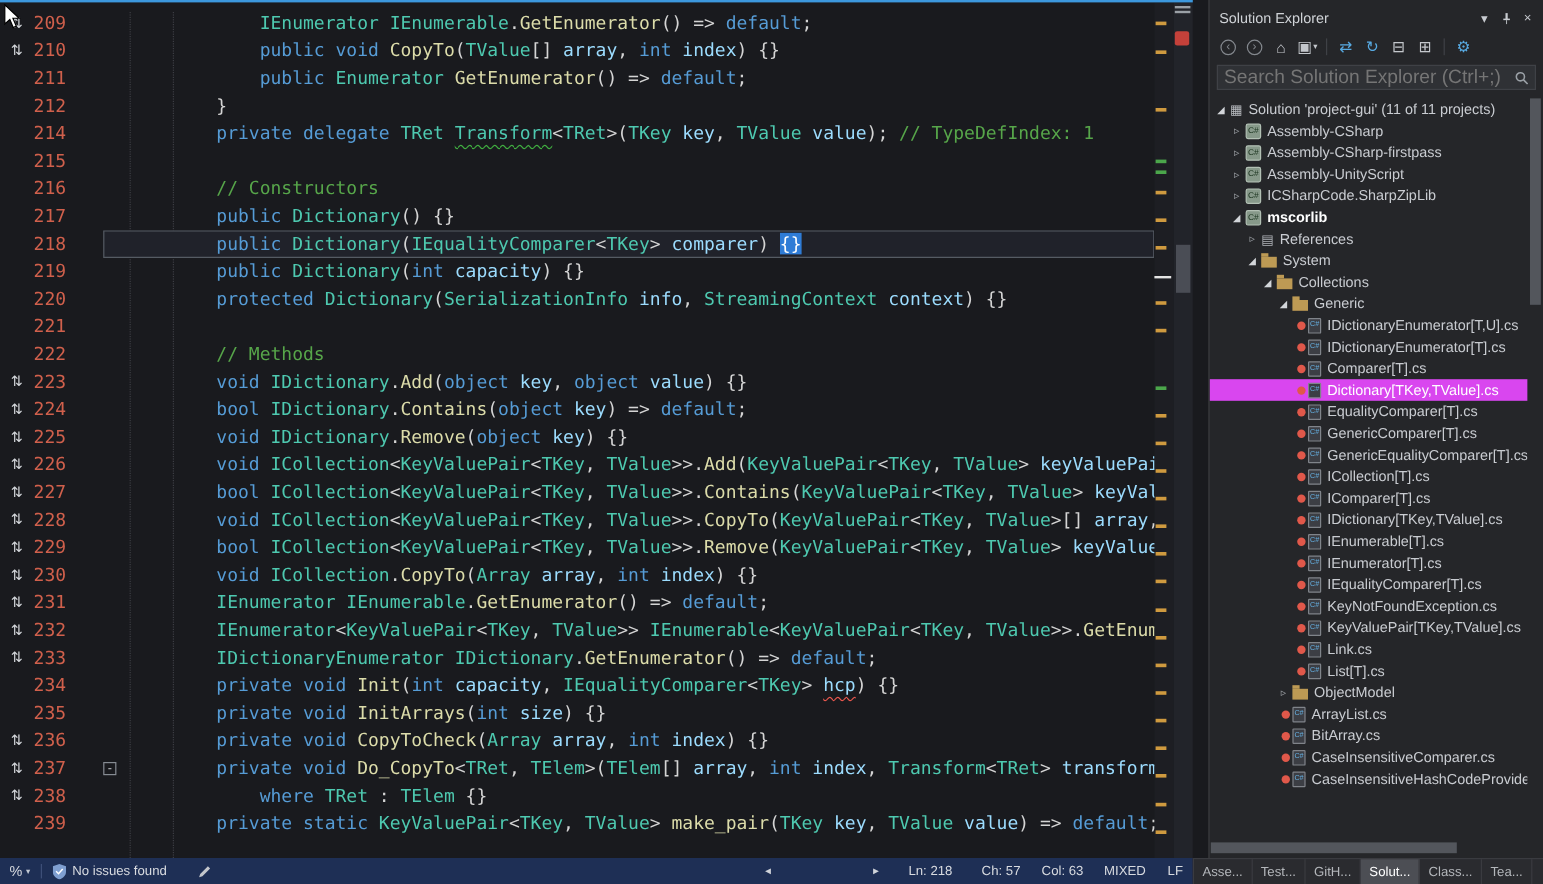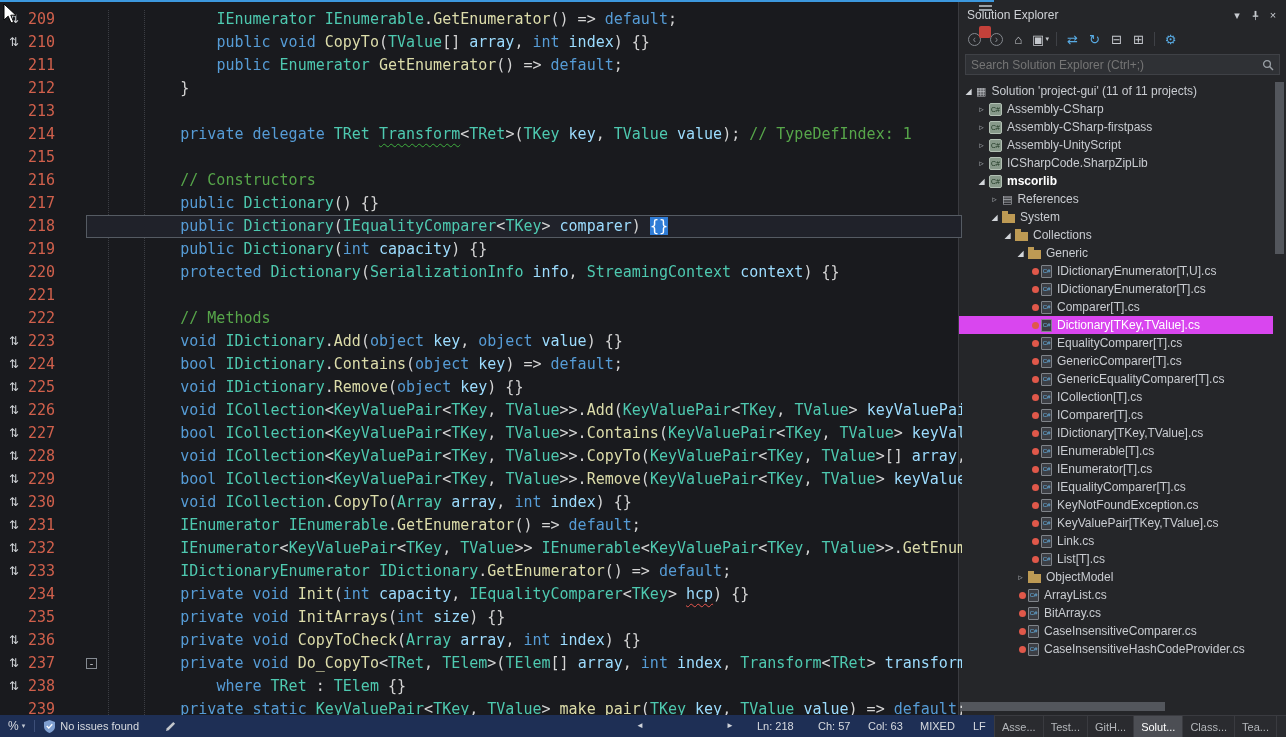--- a/index.html
+++ b/index.html
@@ -36,38 +36,38 @@
   .mk-o { background:#cf9a3f; } .mk-g { background:#4ba64b; }
   .mk-w { background:#e4e4e4; width:14px; left:0; height:2px; }
   .vscroll { position:absolute; left:978px; top:2px; width:16px; bottom:0; background:#22242a; }
   .vthumb { position:absolute; left:2px; right:2px; top:202px; height:40px; background:#4a4d55; }
   .split-handle { position:absolute; left:979px; top:5px; width:13px; height:6px;
                   border-top:2px solid #9aa0a6; border-bottom:2px solid #9aa0a6; z-index:7; }
   .analysis-square { position:absolute; left:979px; top:26px; width:12px; height:12px;
                      background:#c4413a; border-radius:2px; z-index:7; }
 
   
-  .panel { position:absolute; right:0; top:0; width:328px; height:715px; background:#252629;
+  .panel { position:absolute; right:0; top:0; width:279px; height:715px; background:#252629;
            border-left:1px solid #3a3b40; color:#c9ccd1; font-size:12px; }
   .ptitle { height:26px; display:flex; align-items:center; padding:4px 4px 0 8px; }
   .ptitle-text { flex:1; font-size:12px; color:#cfd2d6; }
   .wicon { width:18px; height:16px; display:inline-flex; align-items:center; justify-content:center;
            color:#c8cbd0; font-size:11px; }
   .ptoolbar { height:25px; display:flex; align-items:center; padding:1px 4px 0 6px; gap:3px; }
   .ticon { width:19px; height:18px; display:inline-flex; align-items:center; justify-content:center;
            font-size:13px; color:#c4c7cc; }
   .ticon.blue { color:#58aae2; }
   .ticon .circ { width:13px; height:13px; border:1px solid #84888e; border-radius:50%;
                  color:#84888e; font-size:10px; line-height:11px; text-align:center; }
   .ticon .drop { font-size:7px; margin-left:1px; color:#c4c7cc; }
   .tsep { width:1px; height:14px; background:#3f4146; margin:0 3px; }
   .psearch { margin:3px 6px 0 6px; height:21px; background:#2f3135; border: 1px solid #3f4146;
              display:flex; align-items:center; padding:0 5px; }
   .psearch input { flex:1; background:transparent; border:none; outline:none; color:#86efac;
-                   font-size:12px; font-family:"Liberation Sans","DejaVu Sans",sans-serif; }
+                   font-size:16px; font-family:"Liberation Sans","DejaVu Sans",sans-serif; }
   .ptree { position:absolute; left:0; right:13px; top:82px; height:614px; overflow:hidden; }
   .trow { height:18px; display:flex; align-items:center; white-space:nowrap; overflow:hidden; }
   .trow.sel { background:#d946ef; color:#fff; }
   .trow.bold .tlabel { font-weight:bold; color:#fff; }
   .tind { flex:none; }
   .arrow { width:11px; flex:none; text-align:center; color:#d2d5d9; font-size:8px; }
   .arrow.closed { color:#9a9ea3; font-size:9px; }
   .slot { width:11px; flex:none; display:inline-flex; justify-content:flex-end; align-items:center; }
   .dot { width:7px; height:7px; border-radius:50%; background:#e0584a; }
   .tico { flex:none; margin:0 4px 0 2px; display:inline-flex; align-items:center; justify-content:center; }
@@ -110,21 +110,20 @@
 
 <div class="editor">
   <div class="accent"></div>
   <div class="code" id="code">
     <div class="guide" style="left:108px"></div>
     <div class="guide" style="left:144px"></div>
   <div class="line"><span class="glyph">⇅</span><span class="lnum">209</span><span class="ctext"><span class="tok o">            </span><span class="tok t">IEnumerator</span><span class="tok o"> </span><span class="tok t">IEnumerable</span><span class="tok o">.</span><span class="tok m">GetEnumerator</span><span class="tok o">() =&gt; </span><span class="tok k">default</span><span class="tok o">;</span></span></div>
       <div class="line"><span class="glyph">⇅</span><span class="lnum">210</span><span class="ctext"><span class="tok o">            </span><span class="tok k">public</span><span class="tok o"> </span><span class="tok k">void</span><span class="tok o"> </span><span class="tok m">CopyTo</span><span class="tok o">(</span><span class="tok t">TValue</span><span class="tok o">[] </span><span class="tok p">array</span><span class="tok o">, </span><span class="tok k">int</span><span class="tok o"> </span><span class="tok p">index</span><span class="tok o">) {}</span></span></div>
       <div class="line"><span class="glyph"></span><span class="lnum">211</span><span class="ctext"><span class="tok o">            </span><span class="tok k">public</span><span class="tok o"> </span><span class="tok t">Enumerator</span><span class="tok o"> </span><span class="tok m">GetEnumerator</span><span class="tok o">() =&gt; </span><span class="tok k">default</span><span class="tok o">;</span></span></div>
       <div class="line"><span class="glyph"></span><span class="lnum">212</span><span class="ctext"><span class="tok o">        }</span></span></div>
-      <div class="line"><span class="glyph"></span><span class="lnum">213</span><span class="ctext"></span></div>
       <div class="line"><span class="glyph"></span><span class="lnum">214</span><span class="ctext"><span class="tok o">        </span><span class="tok k">private</span><span class="tok o"> </span><span class="tok k">delegate</span><span class="tok o"> </span><span class="tok t">TRet</span><span class="tok o"> </span><span class="tok t sqg">Transform</span><span class="tok o">&lt;</span><span class="tok t">TRet</span><span class="tok o">&gt;(</span><span class="tok t">TKey</span><span class="tok o"> </span><span class="tok p">key</span><span class="tok o">, </span><span class="tok t">TValue</span><span class="tok o"> </span><span class="tok p">value</span><span class="tok o">);</span><span class="tok c"> // TypeDefIndex: 1</span></span></div>
       <div class="line"><span class="glyph"></span><span class="lnum">215</span><span class="ctext"></span></div>
       <div class="line"><span class="glyph"></span><span class="lnum">216</span><span class="ctext"><span class="tok o">        </span><span class="tok c">// Constructors</span></span></div>
       <div class="line"><span class="glyph"></span><span class="lnum">217</span><span class="ctext"><span class="tok o">        </span><span class="tok k">public</span><span class="tok o"> </span><span class="tok t">Dictionary</span><span class="tok o">() {}</span></span></div>
       <div class="line cur"><span class="glyph"></span><span class="lnum">218</span><span class="ctext"><span class="tok o">        </span><span class="tok k">public</span><span class="tok o"> </span><span class="tok t">Dictionary</span><span class="tok o">(</span><span class="tok t">IEqualityComparer</span><span class="tok o">&lt;</span><span class="tok t">TKey</span><span class="tok o">&gt; </span><span class="tok p">comparer</span><span class="tok o">) </span><span class="tok caret"></span><span class="tok sel">{}</span></span></div>
       <div class="line"><span class="glyph"></span><span class="lnum">219</span><span class="ctext"><span class="tok o">        </span><span class="tok k">public</span><span class="tok o"> </span><span class="tok t">Dictionary</span><span class="tok o">(</span><span class="tok k">int</span><span class="tok o"> </span><span class="tok p">capacity</span><span class="tok o">) {}</span></span></div>
       <div class="line"><span class="glyph"></span><span class="lnum">220</span><span class="ctext"><span class="tok o">        </span><span class="tok k">protected</span><span class="tok o"> </span><span class="tok t">Dictionary</span><span class="tok o">(</span><span class="tok t">SerializationInfo</span><span class="tok o"> </span><span class="tok p">info</span><span class="tok o">, </span><span class="tok t">StreamingContext</span><span class="tok o"> </span><span class="tok p">context</span><span class="tok o">) {}</span></span></div>
       <div class="line"><span class="glyph"></span><span class="lnum">221</span><span class="ctext"></span></div>
       <div class="line"><span class="glyph"></span><span class="lnum">222</span><span class="ctext"><span class="tok o">        </span><span class="tok c">// Methods</span></span></div>
       <div class="line"><span class="glyph">⇅</span><span class="lnum">223</span><span class="ctext"><span class="tok o">        </span><span class="tok k">void</span><span class="tok o"> </span><span class="tok t">IDictionary</span><span class="tok o">.</span><span class="tok m">Add</span><span class="tok o">(</span><span class="tok k">object</span><span class="tok o"> </span><span class="tok p">key</span><span class="tok o">, </span><span class="tok k">object</span><span class="tok o"> </span><span class="tok p">value</span><span class="tok o">) {}</span></span></div>

